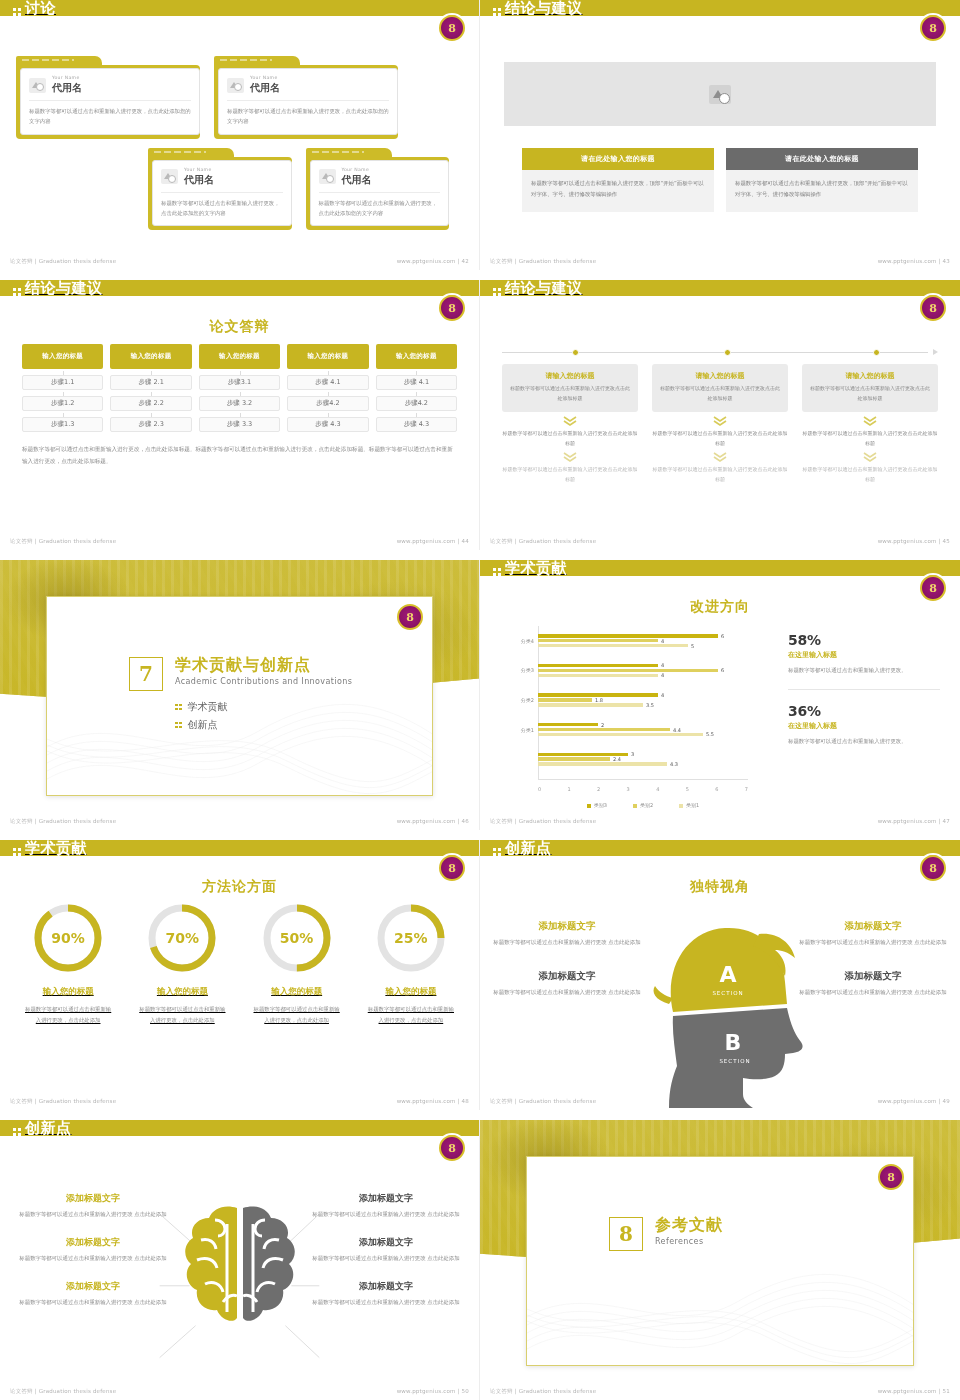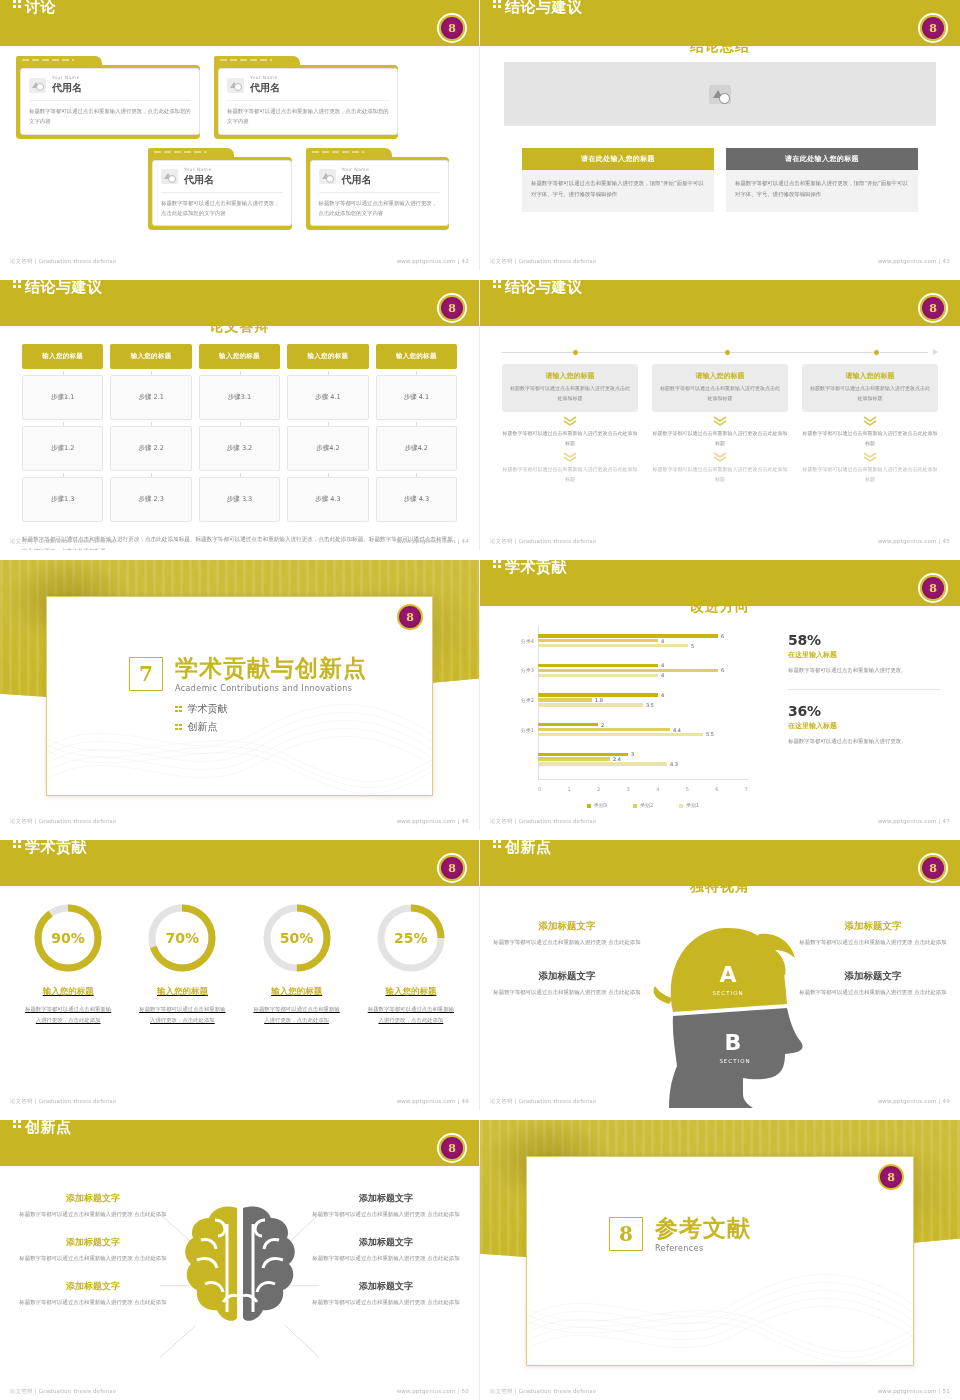--- a/index.html
+++ b/index.html
@@ -22,22 +22,22 @@
     width: 480px; height: 270px;
     background: #fff;
     overflow: hidden;
     border-right: 1px solid #ededed;
   }
   .slide.right { border-right: none; }
 
   
   .hdr {
     position: absolute; top: 0; left: 0; right: 0;
-    height: 46px; background: #c7b521;
-    display: flex; align-items: flex-start;
+    height: 16px; background: #c7b521;
+    display: flex; align-items: flex-end; text-decoration: underline;
   }
   .hdr .dots {
     margin-left: 13px; margin-right: 4px;
     display: inline-grid; grid-template-columns: 3px 3px; gap: 2px;
   }
   .hdr .dots i { width: 3px; height: 3px; background: #fff; display: block; }
   .hdr h2 {
     color: #ffffff; font-size: 15px; font-weight: bold;
     letter-spacing: .5px; line-height: 1;
   }
@@ -154,21 +154,21 @@
   .s44 .cols { display: flex; gap: 7px; }
   .s44 .col { flex: 1; }
   .s44 .head {
     background: #c7b521; color: #fff; font-size: 6.5px; font-weight: bold;
     text-align: center; padding: 8px 2px; border-radius: 2px;
     letter-spacing: .3px;
   }
   .s44 .cell {
     border: 1px solid #e6e6e6; background: #fafafa;
     color: #6f6f6f; font-size: 6.5px; text-align: center;
-    padding: 17px 2px; border-radius: 2px; margin-top: 6px;
+    padding: 2px 2px; border-radius: 2px; margin-top: 6px;
     position: relative;
   }
   .s44 .cell::before {
     content: ""; position: absolute; top: -5px; left: 50%;
     width: 1px; height: 4px; background: #dcdcdc;
   }
   .s44 .note {
     margin-top: 12px; font-size: 5.6px; color: #8a8a8a; line-height: 2.1;
   }
 
@@ -232,21 +232,21 @@
   .sec .inner {
     position: absolute; left: 82px; top: 60px; right: 10px;
   }
   .sec .numrow { display: flex; align-items: flex-start; gap: 12px; }
   .sec .num {
     width: 34px; height: 34px; border: 1.5px solid #c7b521;
     color: #c7b521; font-size: 20px; font-weight: bold;
     display: flex; align-items: center; justify-content: center;
     font-family: "DejaVu Serif", serif; flex: none;
   }
-  .sec .zh { font-size: 23px; font-weight: bold; color: #c7b521; line-height: 1; letter-spacing: 1px; }
+  .sec .zh { font-size: 16px; font-weight: bold; color: #c7b521; line-height: 1; letter-spacing: 1px; }
   .sec .en { font-size: 8px; color: #7c7c7c; margin-top: 4px; letter-spacing: .4px; }
   .sec .bullets { margin: 9px 0 0 46px; }
   .sec .bullets li {
     list-style: none; display: flex; align-items: center; gap: 6px;
     font-size: 10px; color: #5e5e5e; margin-bottom: 4px;
   }
   .sec .bullets .sq {
     display: inline-grid; grid-template-columns: 2.5px 2.5px; gap: 1.5px;
   }
   .sec .bullets .sq i { width: 2.5px; height: 2.5px; background: #c7b521; display: block; }
@@ -427,21 +427,20 @@
     <div class="hdr">
       <span class="dots">
           <i></i>
           <i></i>
           <i></i>
           <i></i>
         </span>
       <h2>结论与建议</h2>
     </div>
     <div class="badge">8</div>
-    <div class="slide-title">结论总结</div>
 
     <div class="s43-box">
       <span class="big-ph"></span>
     </div>
     <div class="s43-cols">
       <div class="s43-col gold">
         <div class="cap">请在此处输入您的标题</div>
         <div class="txt">标题数字等都可以通过点击和重新输入进行更改，顶部“开始”面板中可以对字体、字号、进行修改等编辑操作</div>
       </div>
       <div class="s43-col grey">
@@ -766,20 +765,21 @@
     <div class="hdr">
       <span class="dots">
           <i></i>
           <i></i>
           <i></i>
           <i></i>
         </span>
       <h2>学术贡献</h2>
     </div>
     <div class="badge">8</div>
+    <div class="slide-title">方法论方面</div>
 
     <div class="s48" id="donut-row">
         <div class="dn">
           <div class="ring"><svg width="72" height="72" viewBox="0 0 72 72">
               <circle cx="36" cy="36" r="30" fill="none" stroke="#e3e3e3" stroke-width="7"></circle>
               <circle cx="36" cy="36" r="30" fill="none" stroke="#c7b521" stroke-width="7" stroke-dasharray="169.64600329384882 188.49555921538757"></circle>
             </svg><b>90%</b></div>
           <div class="t">输入您的标题</div>
           <div class="d">标题数字等都可以通过点击和重新输入进行更改，点击此处添加</div>
         </div>

